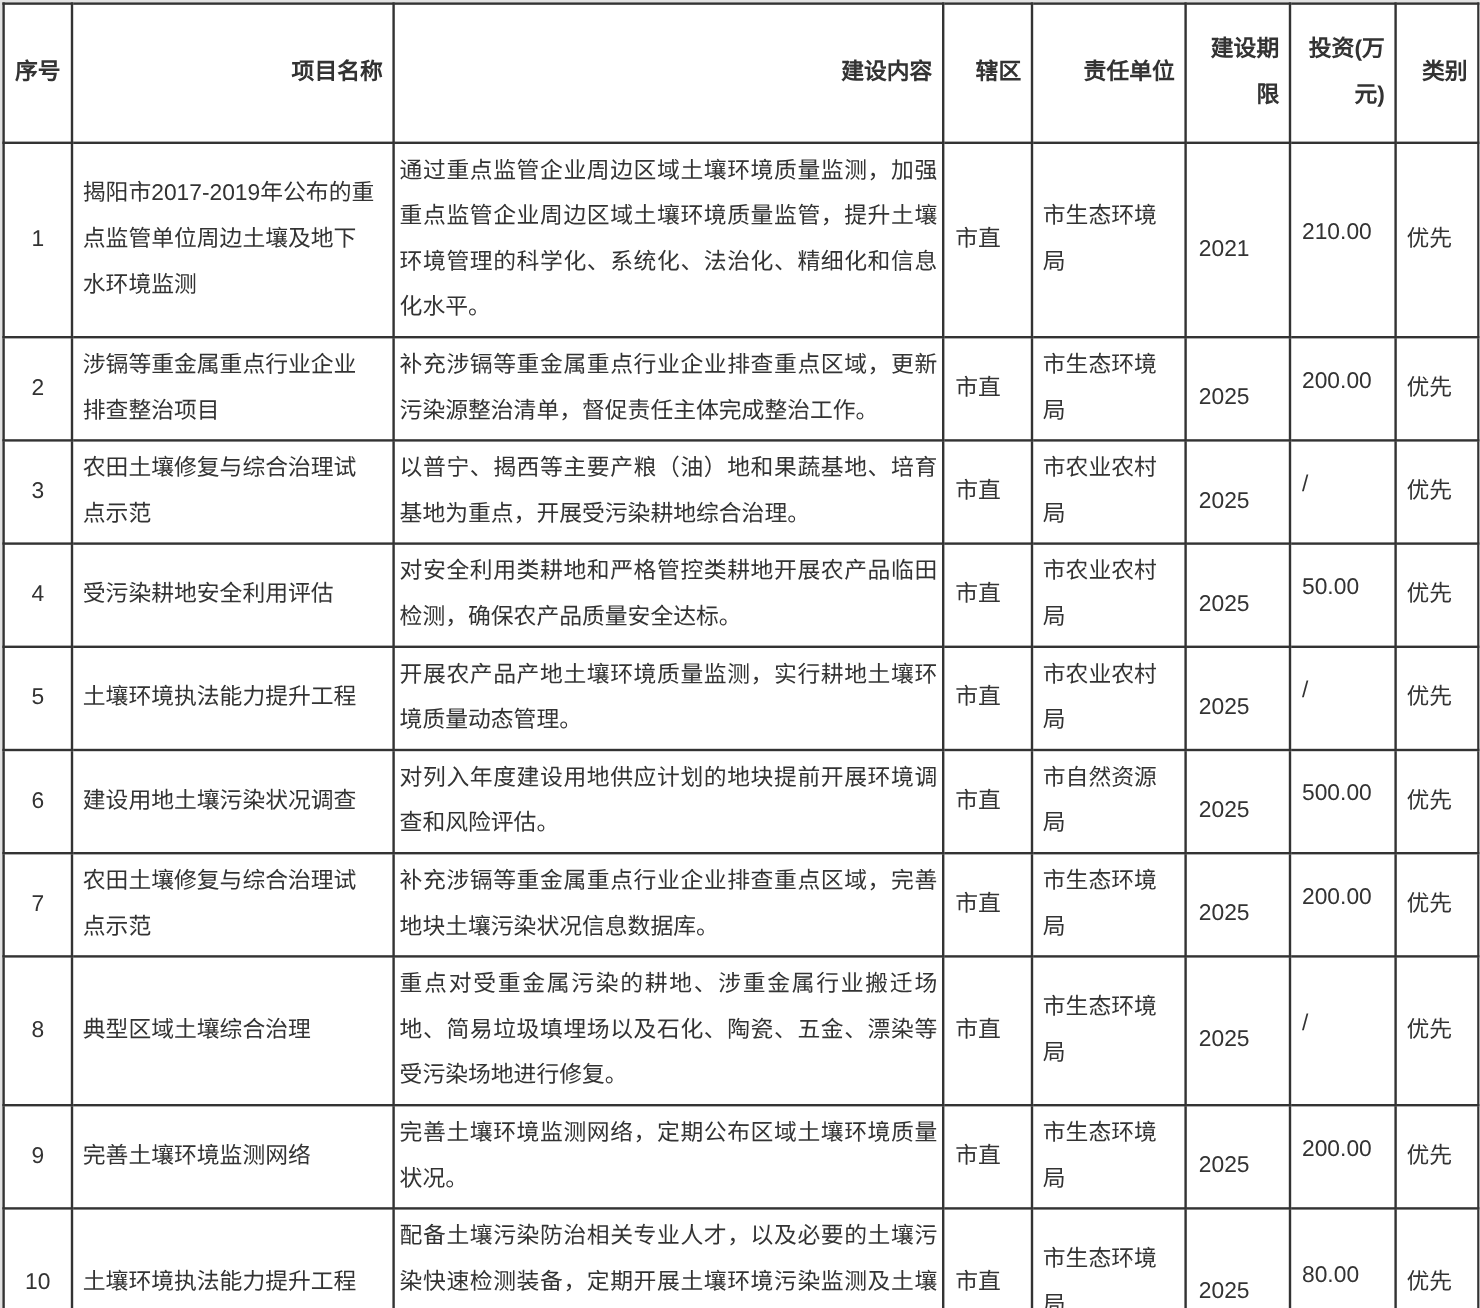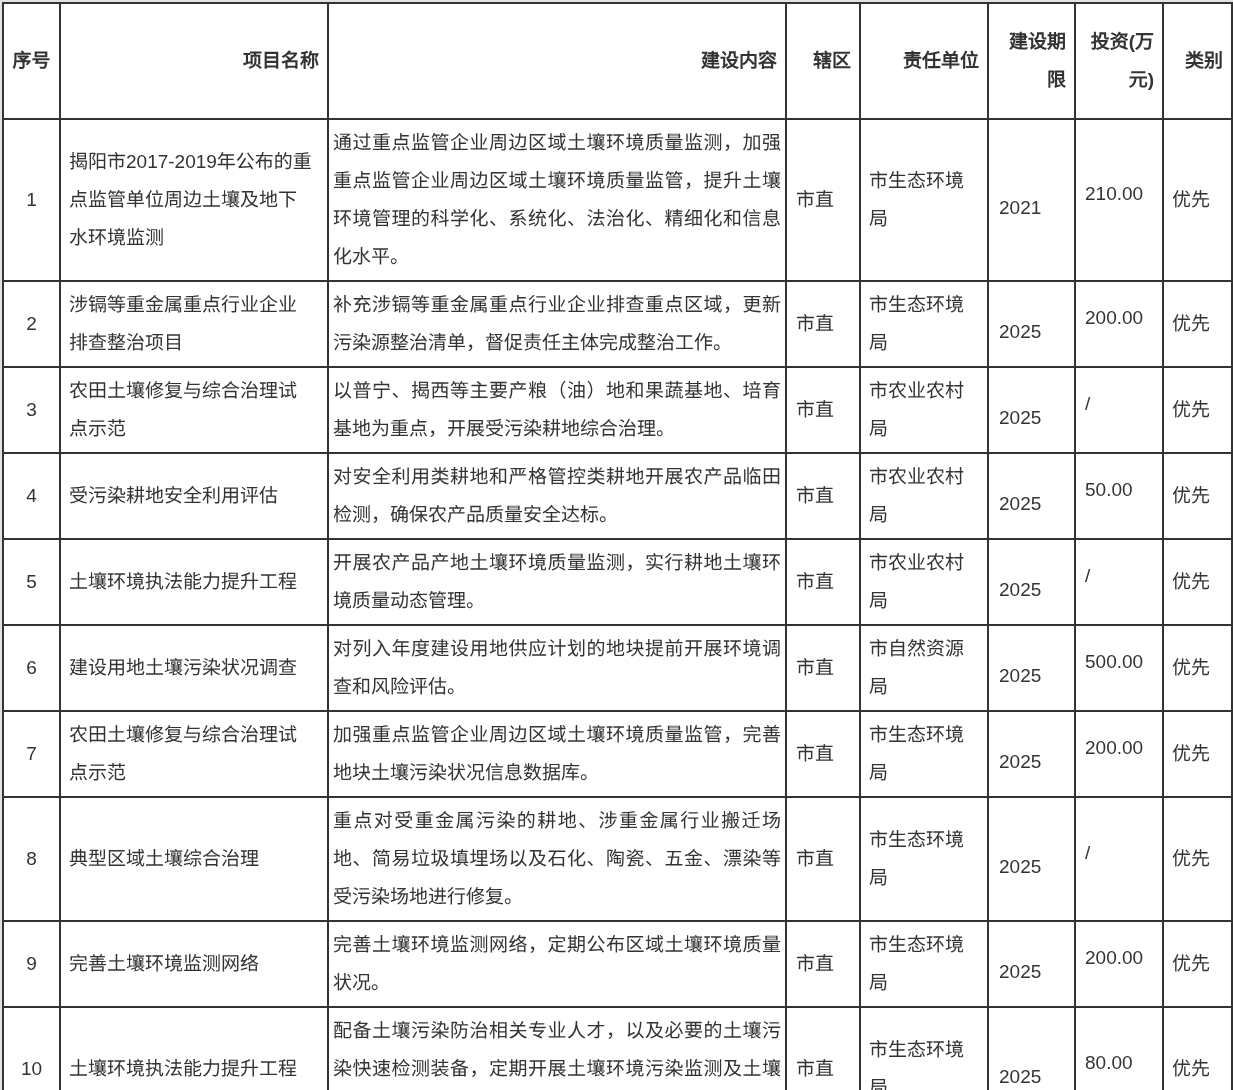--- a/index.html
+++ b/index.html
@@ -139,21 +139,21 @@
         <td class="c-content">对列入年度建设用地供应计划的地块提前开展环境调查和风险评估。</td>
         <td class="c-district">市直</td>
         <td class="c-unit">市自然资源局</td>
         <td class="c-period">2025</td>
         <td class="c-invest">500.00</td>
         <td class="c-category">优先</td>
       </tr>
       <tr>
         <td class="c-index">7</td>
         <td class="c-name">农田土壤修复与综合治理试点示范</td>
-        <td class="c-content">加强重点监管企业周边区域土壤环境质量监管，完善地块土壤污染状况信息数据库。</td>
+        <td class="c-content">补充涉镉等重金属重点行业企业排查重点区域，完善地块土壤污染状况信息数据库。</td>
         <td class="c-district">市直</td>
         <td class="c-unit">市生态环境局</td>
         <td class="c-period">2025</td>
         <td class="c-invest">200.00</td>
         <td class="c-category">优先</td>
       </tr>
       <tr>
         <td class="c-index">8</td>
         <td class="c-name">典型区域土壤综合治理</td>
         <td class="c-content">重点对受重金属污染的耕地、涉重金属行业搬迁场地、简易垃圾填埋场以及石化、陶瓷、五金、漂染等受污染场地进行修复。</td>

